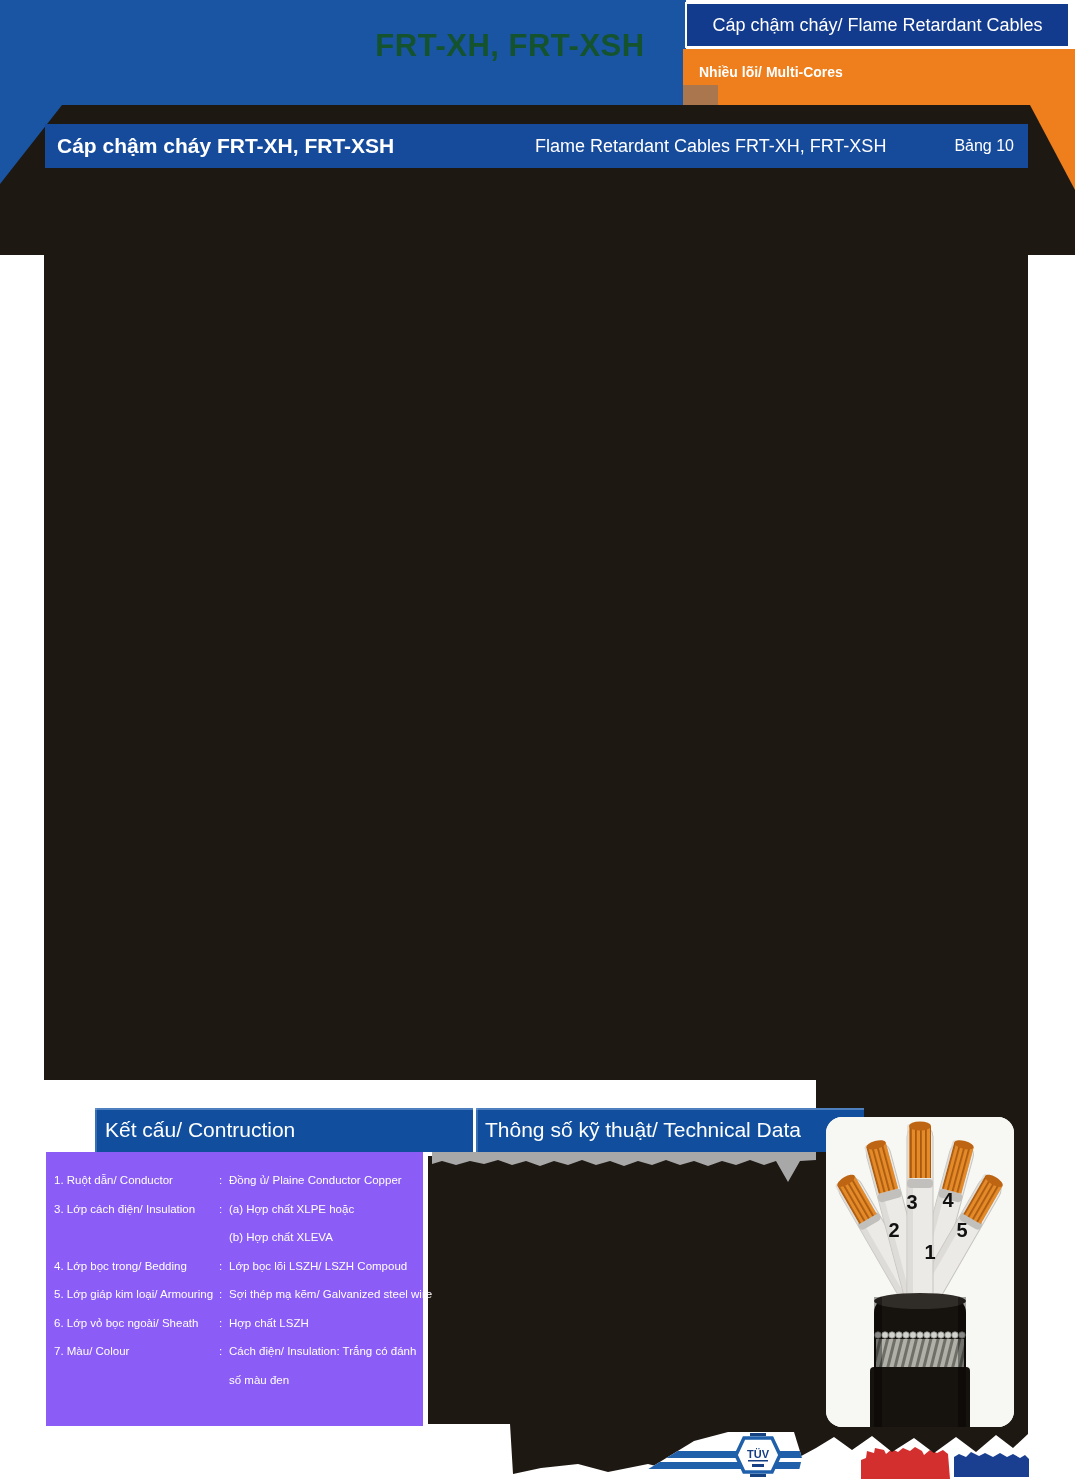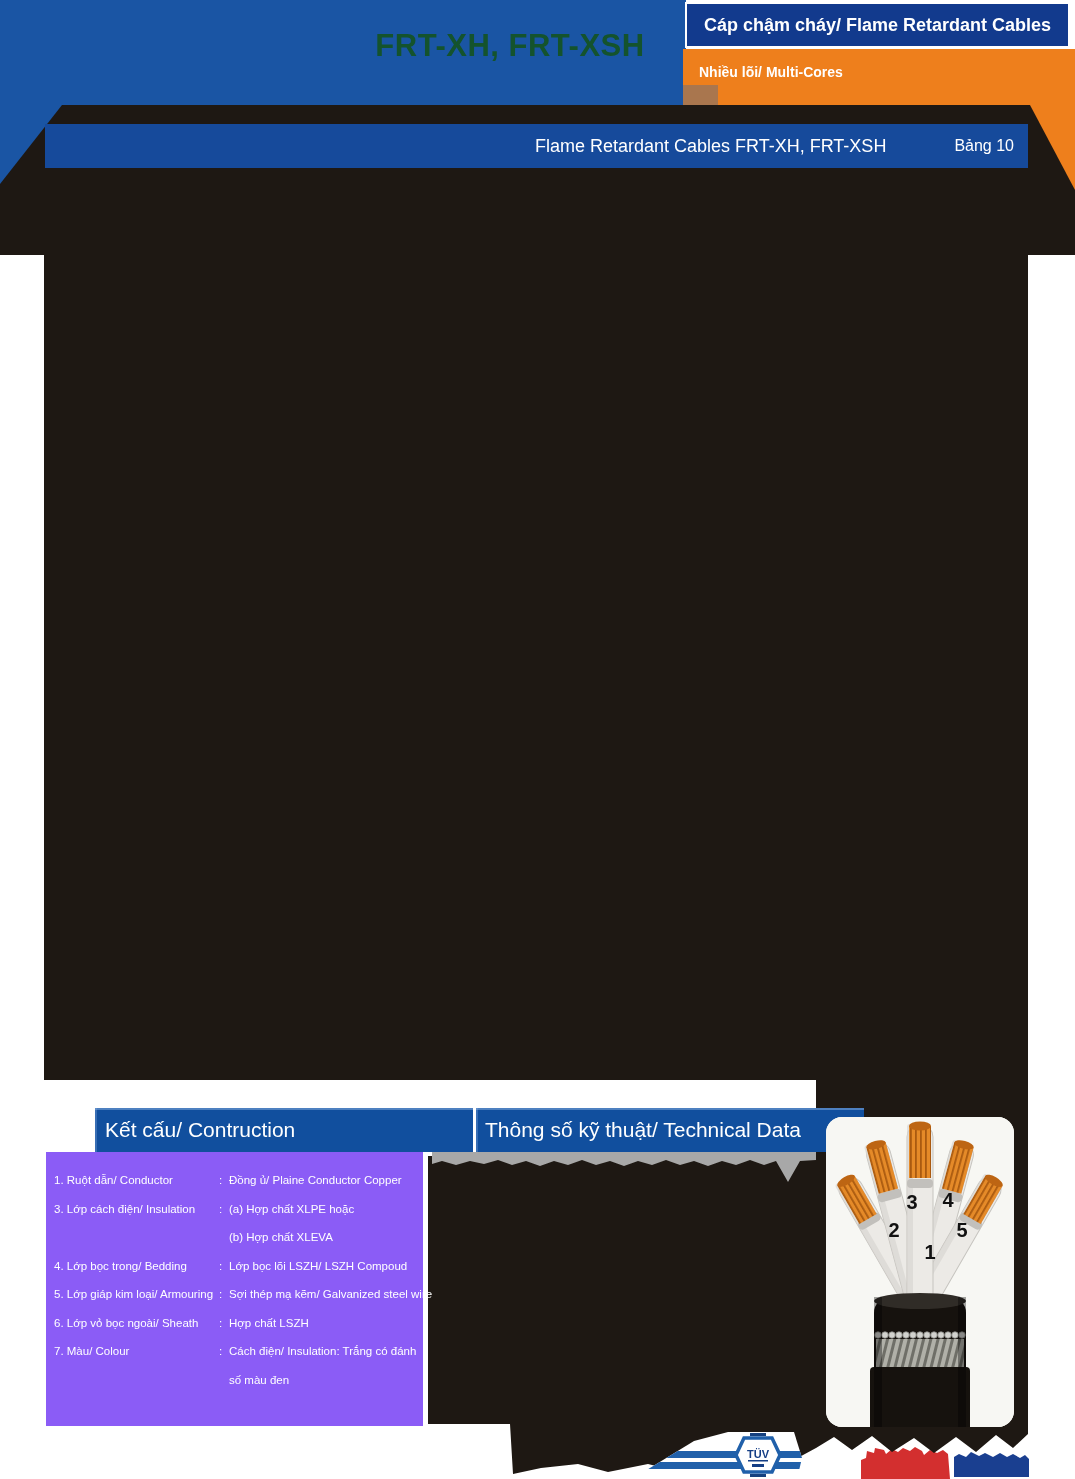--- a/index.html
+++ b/index.html
@@ -9,21 +9,21 @@
     font-family:"Liberation Sans","DejaVu Sans",sans-serif;
   }
   .abs{position:absolute;}
   
   .band-blue{left:0;top:0;width:686px;height:110px;background:#1a55a4;z-index:1;}
   .band-blue-corner{left:0;top:105px;width:70px;height:82px;background:#1a55a4;z-index:2;}
   .main-title{left:330px;top:28px;width:360px;text-align:center;color:#14532d;
     font-size:31px;font-weight:bold;letter-spacing:.5px;z-index:2;}
   .box-navy{left:685px;top:2px;width:385px;height:46px;background:#123a8d;border:2px solid #fff;
     box-sizing:border-box;display:flex;align-items:center;justify-content:center;z-index:2;}
-  .box-navy span{color:#fff;font-size:18px;font-weight:bold;white-space:nowrap;}
+  .box-navy span{color:#fff;font-size:18px;font-weight:normal;white-space:nowrap;}
   .box-orange{left:683px;top:49px;width:392px;height:56px;background:#ee7f1c;display:flex;
     align-items:center;padding-left:16px;box-sizing:border-box;z-index:1;}
   .box-orange span{color:#fff;font-size:14px;font-weight:bold;padding-bottom:10px;}
   .orange-corner{left:1015px;top:105px;width:60px;height:92px;background:#ee7f1c;z-index:2;}
   .box-brown{left:683px;top:85px;width:35px;height:20px;background:#a9764e;z-index:3;}
   
   .blk{background:#1e1813;}
   .blk-top{left:0;top:105px;width:1075px;height:150px;z-index:3;
     clip-path:polygon(62px 0,1030px 0,1075px 85px,1075px 150px,0 150px,0 79px);}
   .blk-main{left:44px;top:255px;width:984px;height:825px;z-index:3;}
@@ -87,20 +87,21 @@
     <path d="M2 31 L2 15 L7 12 L14 15 L19 10 L27 14 L33 11 L41 15 L48 11 L55 15 L61 12 L68 16 L73 13 L77 17 L77 31 Z" fill="#1a3f90"></path>
     <rect x="2" y="31" width="75" height="4" fill="#1a3f90"></rect>
   </svg>
 
   <div class="abs blk blk-top"></div>
   <div class="abs blk blk-main"></div>
   <div class="abs blk blk-right-col"></div>
   <div class="abs blk blk-tech"></div>
 
   <div class="abs title-bar">
+    <span class="t-left">Cáp chậm cháy FRT-XH, FRT-XSH</span>
     <span class="t-spacer"></span>
     <span class="t-right">Flame Retardant Cables FRT-XH, FRT-XSH</span>
     <span class="t-bang">Bảng 10</span>
   </div>
 
   <div class="abs sec-head sec-head-left">Kết cấu/ Contruction</div>
   <div class="abs sec-head sec-head-right">Thông số kỹ thuật/ Technical Data</div>
 
   <svg class="abs gray-band" width="388" height="36">
     <path d="M2 0 L386 0 L386 8 L370 9 L358 30 L346 9 L334 13 L320 8 L306 13 L292 9 L278 14 L264 9 L250 13 L236 8 L222 13 L208 9 L194 14 L180 9 L166 13 L152 8 L138 13 L124 9 L110 14 L96 9 L82 13 L68 8 L54 12 L40 9 L26 13 L12 9 L2 12 Z" fill="#a8a8a8"></path>

